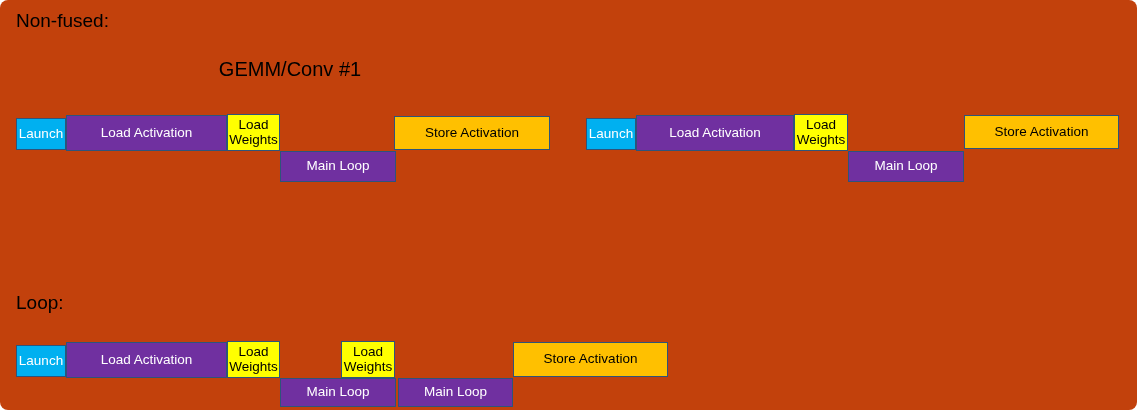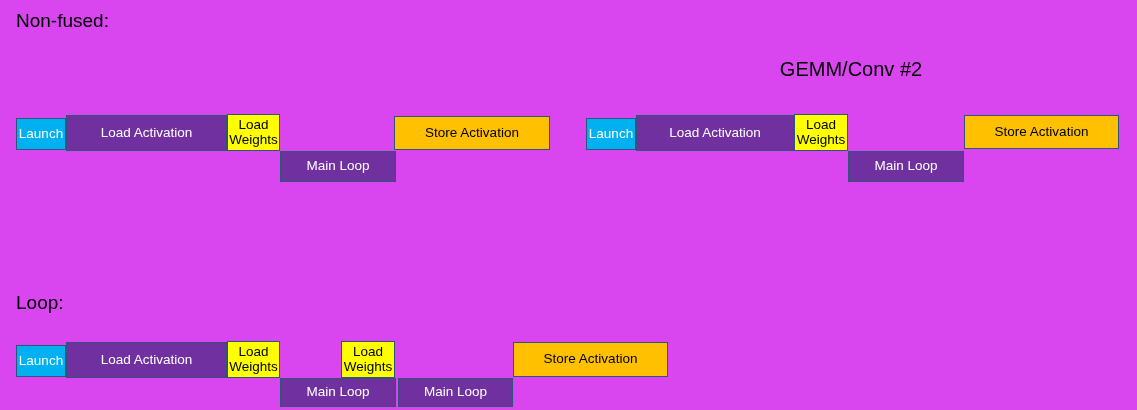--- a/index.html
+++ b/index.html
@@ -5,22 +5,23 @@
   html, body {
     margin: 0;
     padding: 0;
     background: #FFFFFF;
     font-family: "Liberation Sans", sans-serif;
   }
   .canvas {
     position: relative;
     width: 1137px;
     height: 410px;
-    background: #d946ef;
+    background: #c2410c;
     overflow: hidden;
+    border-radius: 8px;
   }
   .section-label {
     position: absolute;
     left: 16px;
     color: #000000;
     font-size: 19px;
     font-weight: 400;
     white-space: nowrap;
   }
   .group-title {
@@ -47,22 +48,22 @@
   .block.row-top { z-index: 2; }
   .block.row-bottom { z-index: 1; }
 </style>
 </head>
 <body>
 
 <div class="canvas">
 
   <div class="section-label" style="top:10px;">Non-fused:</div>
 
+  <div class="group-title" style="left:190px; top:58px;">GEMM/Conv #1</div>
 
-  <div class="group-title" style="left:751px; top:58px;">GEMM/Conv #2</div>
 
   <div>
       <div class="block row-top" style="left: 16px; top: 118px; width: 50px; height: 32px; background: rgb(0, 176, 240); border-color: rgb(46, 84, 122); color: rgb(255, 255, 255);"><span>Launch</span></div>
       <div class="block row-top" style="left: 66px; top: 115px; width: 161px; height: 36px; background: rgb(112, 48, 160); border-color: rgb(46, 84, 122); color: rgb(255, 255, 255);"><span>Load Activation</span></div>
       <div class="block row-top" style="left: 227px; top: 114px; width: 53px; height: 37px; background: rgb(255, 255, 0); border-color: rgb(46, 84, 122); color: rgb(0, 0, 0);"><span>Load
 Weights</span></div>
       <div class="block row-bottom" style="left: 280px; top: 151px; width: 116px; height: 31px; background: rgb(112, 48, 160); border-color: rgb(46, 84, 122); color: rgb(255, 255, 255);"><span>Main Loop</span></div>
       <div class="block row-top" style="left: 394px; top: 116px; width: 156px; height: 34px; background: rgb(255, 192, 0); border-color: rgb(46, 84, 122); color: rgb(0, 0, 0);"><span>Store Activation</span></div>
     </div>
 

